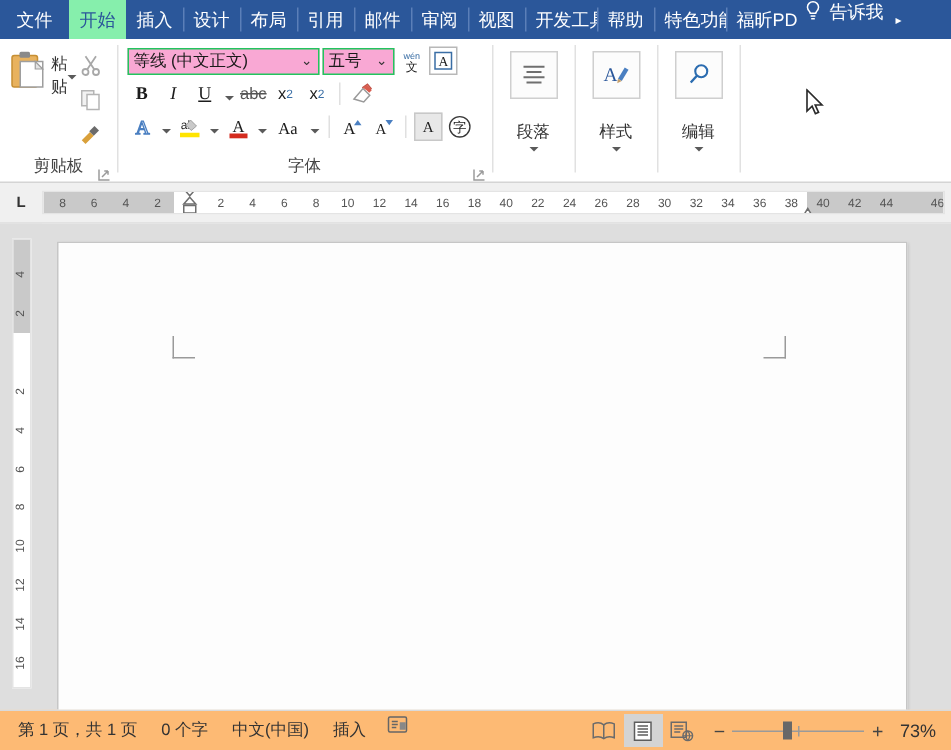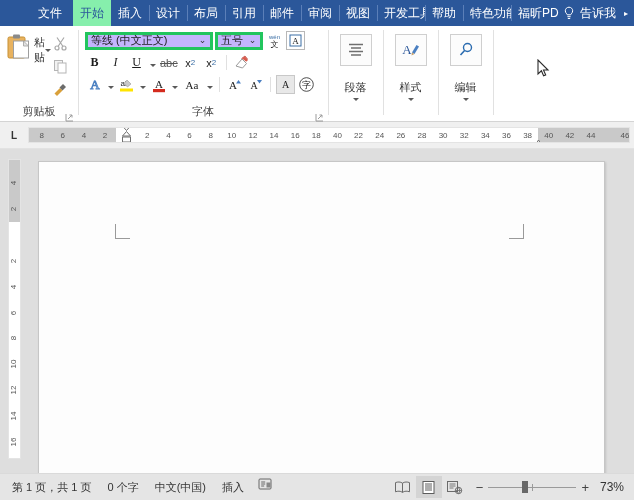--- a/index.html
+++ b/index.html
@@ -40,41 +40,39 @@
     white-space: nowrap;
     cursor: default;
     position: relative;
     overflow: hidden;
     max-width: 34px;
     box-sizing: content-box;
   }
   .tab.file {
     max-width: none;
     padding: 0 11px;
-    margin-left: 27px;
   }
   .tab + .tab::before {
     content: "";
     position: absolute;
     left: 0;
     top: 5px;
     bottom: 5px;
     width: 1px;
     background: #5b7fb8;
   }
   .tab.active {
     background: #86efac;
     color: #2b579a;
   }
   .tab.active::before { display: none; }
   .tab.active + .tab::before { display: none; }
 
   .tellme {
     display: flex;
-    align-items: center;
     gap: 5px;
     color: #ffffff;
     font-size: 12px;
     padding: 0 8px 0 4px;
     white-space: nowrap;
   }
   .share {
     display: flex;
     align-items: center;
     gap: 3px;
@@ -180,22 +178,22 @@
   .font-rows {
     display: flex;
     flex-direction: column;
     gap: 3px;
     width: 100%;
     padding-left: 3px;
   }
   .row { display: flex; align-items: center; gap: 2px; }
   .combo {
     height: 18px;
-    border: 3px solid #22c55e;
-    background: #c4b5fd;
+    border: 1px solid #22c55e;
+    background: #f9a8d4;
     display: flex;
     align-items: center;
     font-size: 11px;
     color: #1a1a1a;
     padding: 0 2px 0 3px;
     box-sizing: border-box;
     cursor: default;
   }
   .combo .txt { flex: 1 1 auto; white-space: nowrap; overflow: hidden; }
   .combo .cv {
@@ -356,21 +354,21 @@
     position: absolute;
     width: 14px; height: 14px;
   }
   .mark.tl { border-left: 1px solid #9a9a9a; border-bottom: 1px solid #9a9a9a; }
   .mark.tr { border-right: 1px solid #9a9a9a; border-bottom: 1px solid #9a9a9a; }
 
   
   .statusbar {
     height: 26px;
     flex: none;
-    background: #e5e5e5;
+    background: #fdba74;
     border-top: 1px solid #dadada;
     display: flex;
     align-items: center;
     font-size: 11px;
     color: #333;
     padding: 0 4px;
   }
   .sb-item {
     padding: 0 8px;
     white-space: nowrap;

